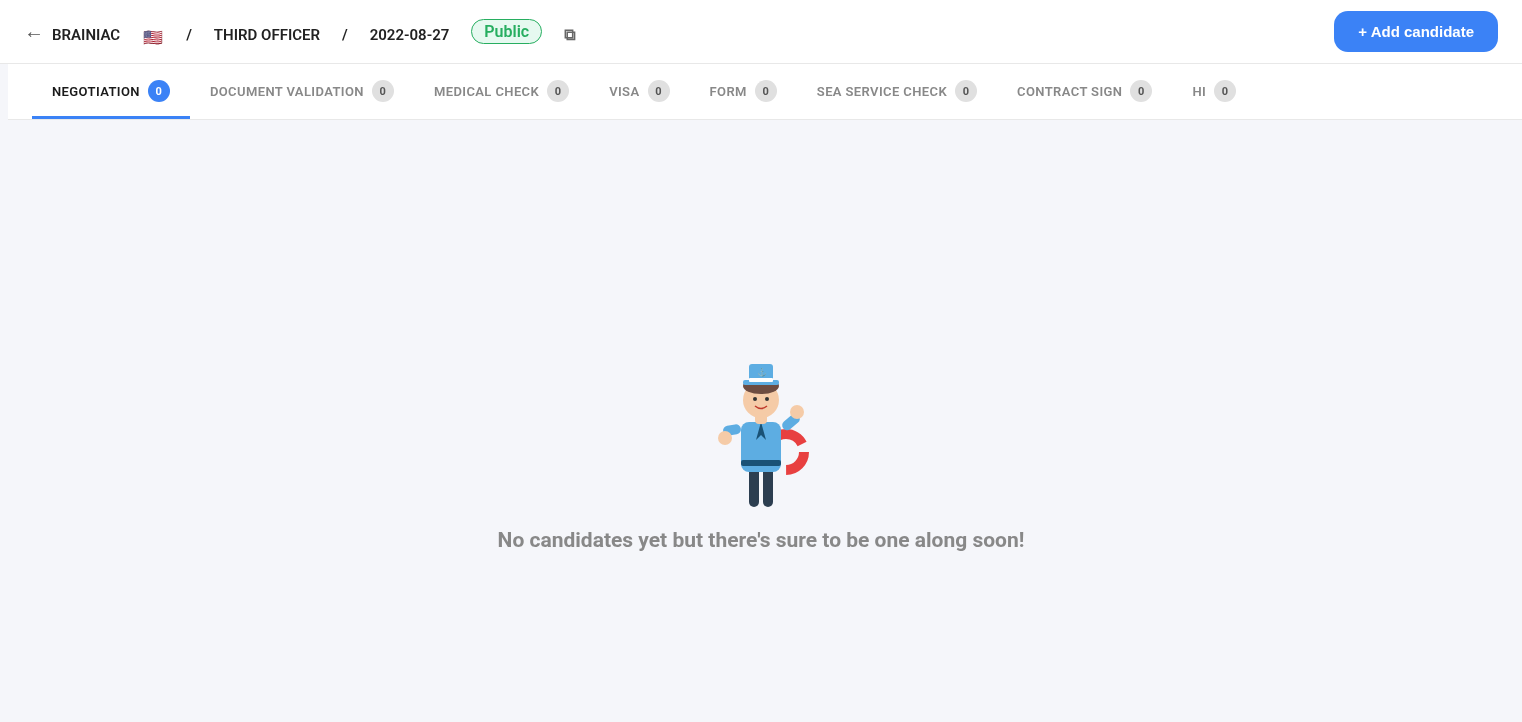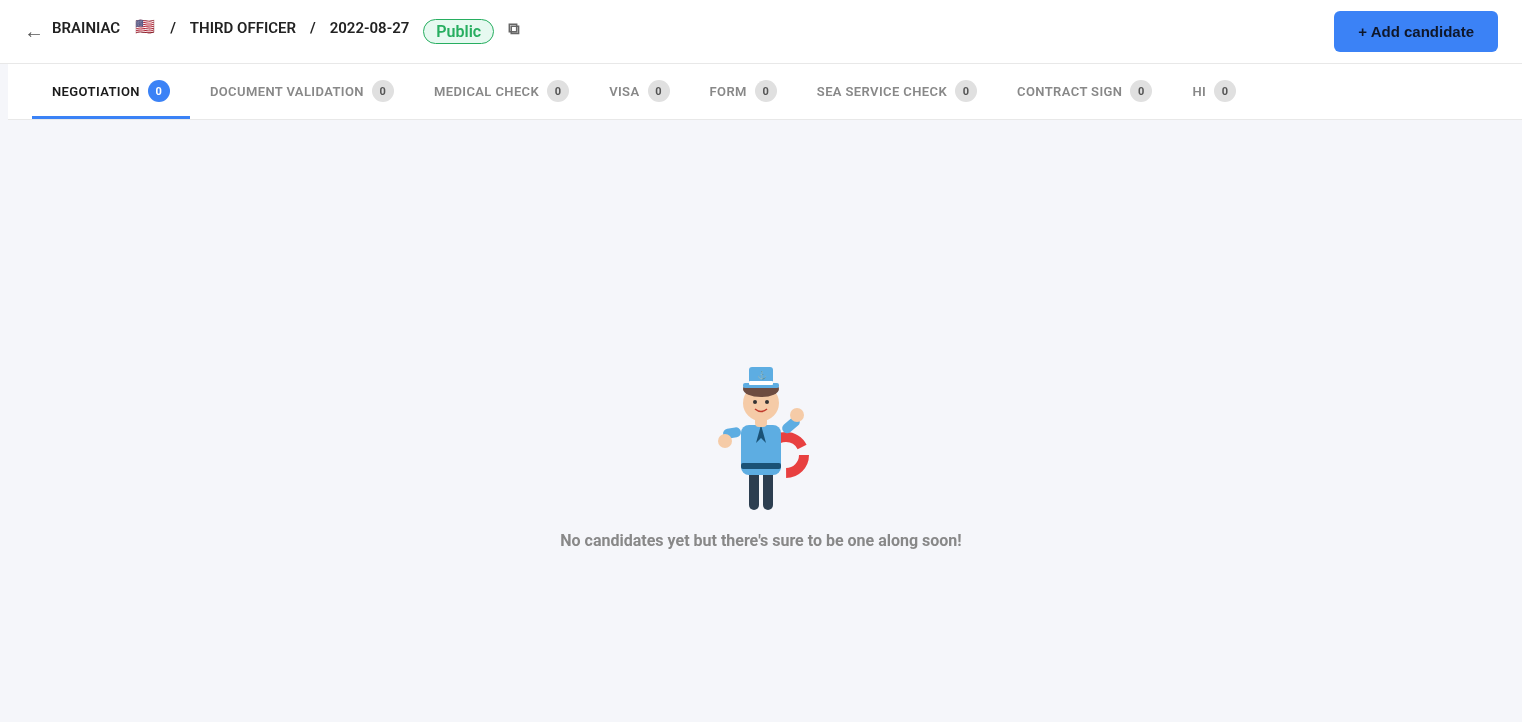--- a/index.html
+++ b/index.html
@@ -24,22 +24,22 @@
       cursor: pointer;
       color: #555;
       font-size: 20px;
       background: none;
       border: none;
       display: flex;
       align-items: center;
     }
     .breadcrumb {
       display: flex;
-      align-items: flex-start;
-      gap: 14px;
+      align-items: flex-end;
+      gap: 22px;
       font-size: 15px;
       font-weight: 600;
       color: #222;
     }
     .flag {
       width: 22px;
       height: 14px;
       display: inline-flex;
       align-items: center;
       justify-content: center;
@@ -54,23 +54,23 @@
       font-size: 16px;
       font-weight: 600;
     }
     .external-link-icon {
       color: #666;
       font-size: 16px;
       cursor: pointer;
     }
     .add-candidate-btn {
       background: #3b82f6;
-      color: #0f172a;
+      color: #ffffff;
       border: none;
-      border-radius: 6px;
+      border-radius: 14px;
       padding: 12px 24px;
       font-size: 15px;
       font-weight: 600;
       cursor: pointer;
       display: flex;
       align-items: center;
       gap: 6px;
     }
 
     
@@ -130,21 +130,21 @@
 
     .empty-state {
       display: flex;
       flex-direction: column;
       align-items: center;
       gap: 16px;
       margin-top: 40px;
     }
 
     .empty-text {
-      font-size: 16px;
+      font-size: 21px;
       font-weight: 700;
       color: #888;
       text-align: center;
     }
   </style>
 </head>
 <body>
 
 <div class="header">
   <div class="header-left">

